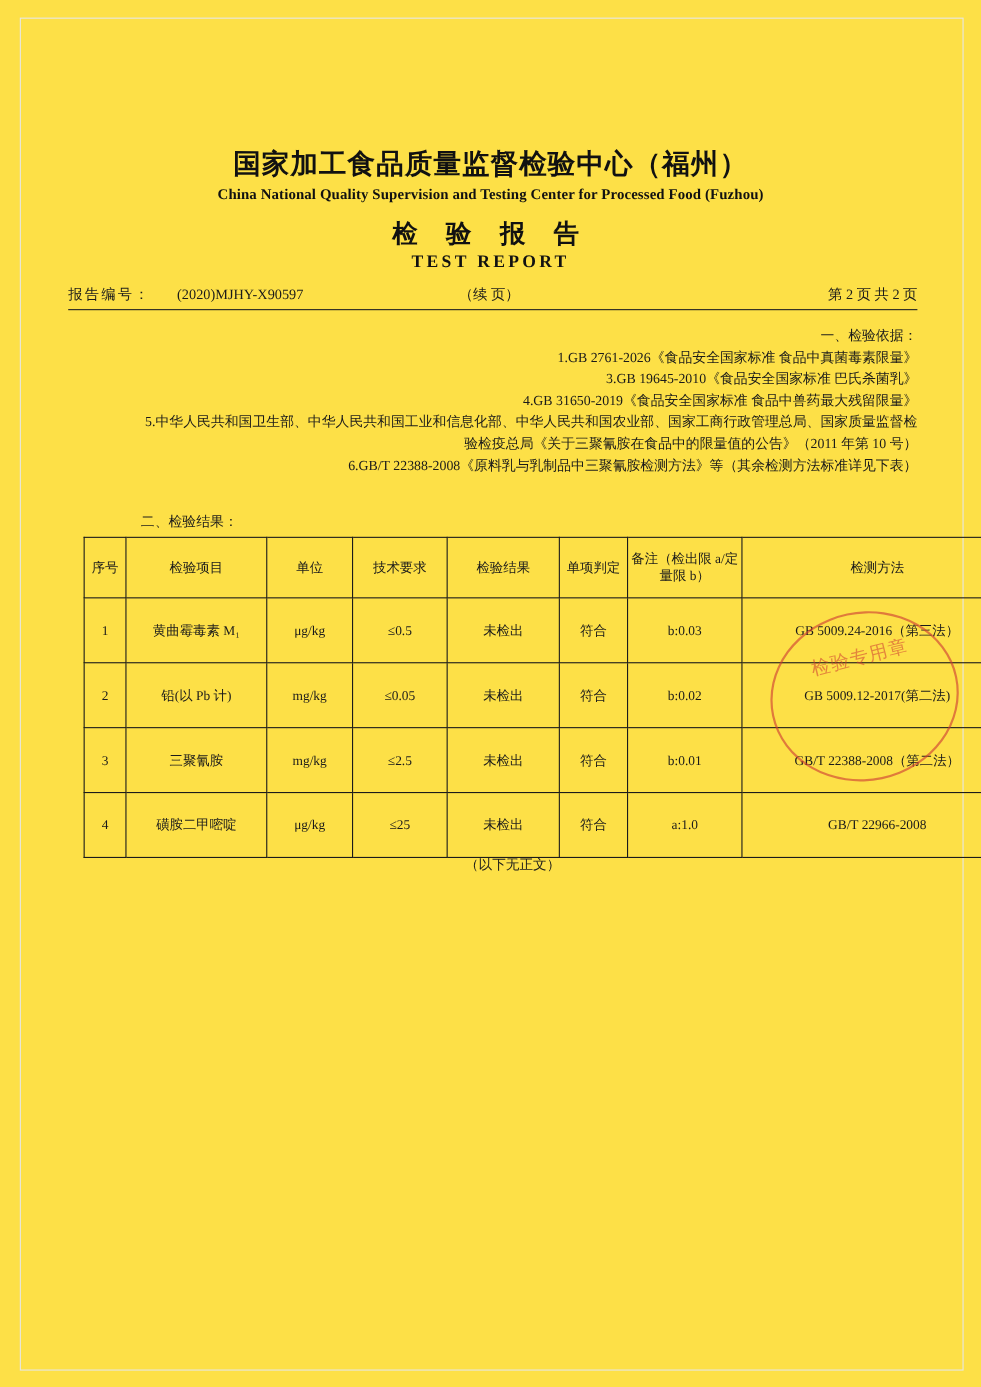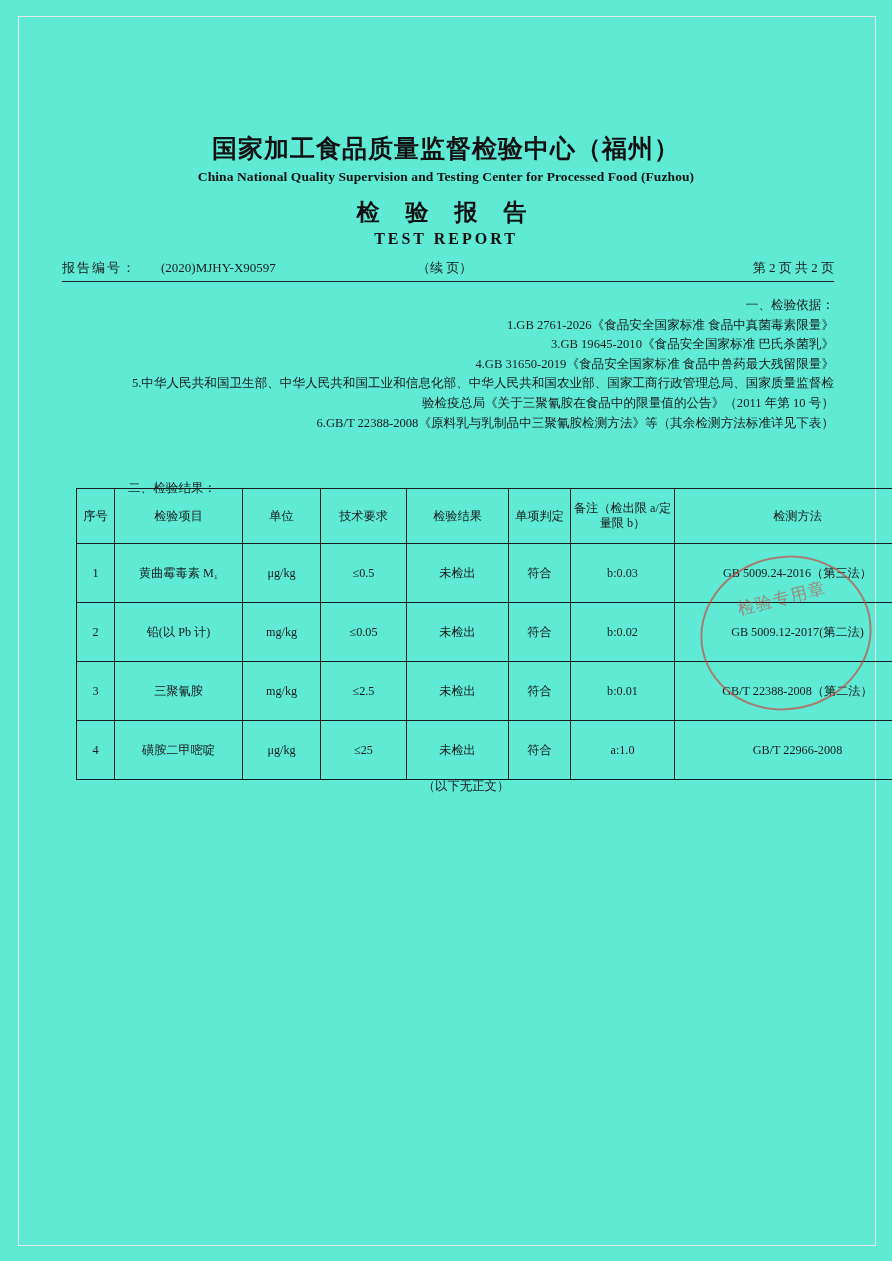--- a/index.html
+++ b/index.html
@@ -13,21 +13,21 @@
     font-family: "Liberation Serif", "DejaVu Serif", serif;
     color: #1a1a1a;
     position: relative;
     overflow: hidden;
   }
   .page {
     position: absolute;
     left: 0; top: 0;
     width: 892px;
     height: 1261px;
-    background: #5eead4;
+    background: #fde047;
   }
   
   .scan-frame {
     position: absolute;
     left: 18px; top: 16px;
     width: 856px; height: 1228px;
     border: 1px solid #e7e7e4;
     pointer-events: none;
   }
 
@@ -112,21 +112,21 @@
     font-size: 12.6px;
     line-height: 19.6px;
     text-align: right;
   }
   .section .ln { white-space: normal; }
   .sec-head { margin-left: 0; }
 
   .section2 {
     position: absolute;
     left: 128px;
-    top: 480px;
+    top: 466px;
     font-size: 12.6px;
   }
 
   table.results {
     position: absolute;
     left: 76px;
     top: 488px;
     width: 744px;
     border-collapse: collapse;
     table-layout: fixed;

